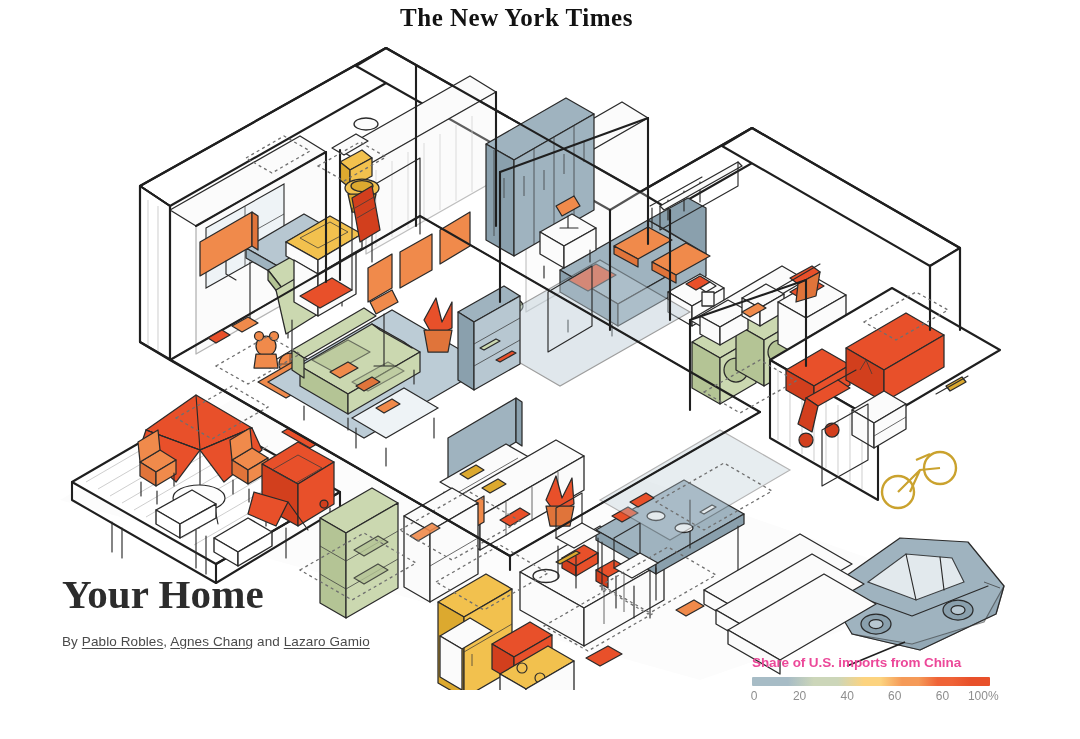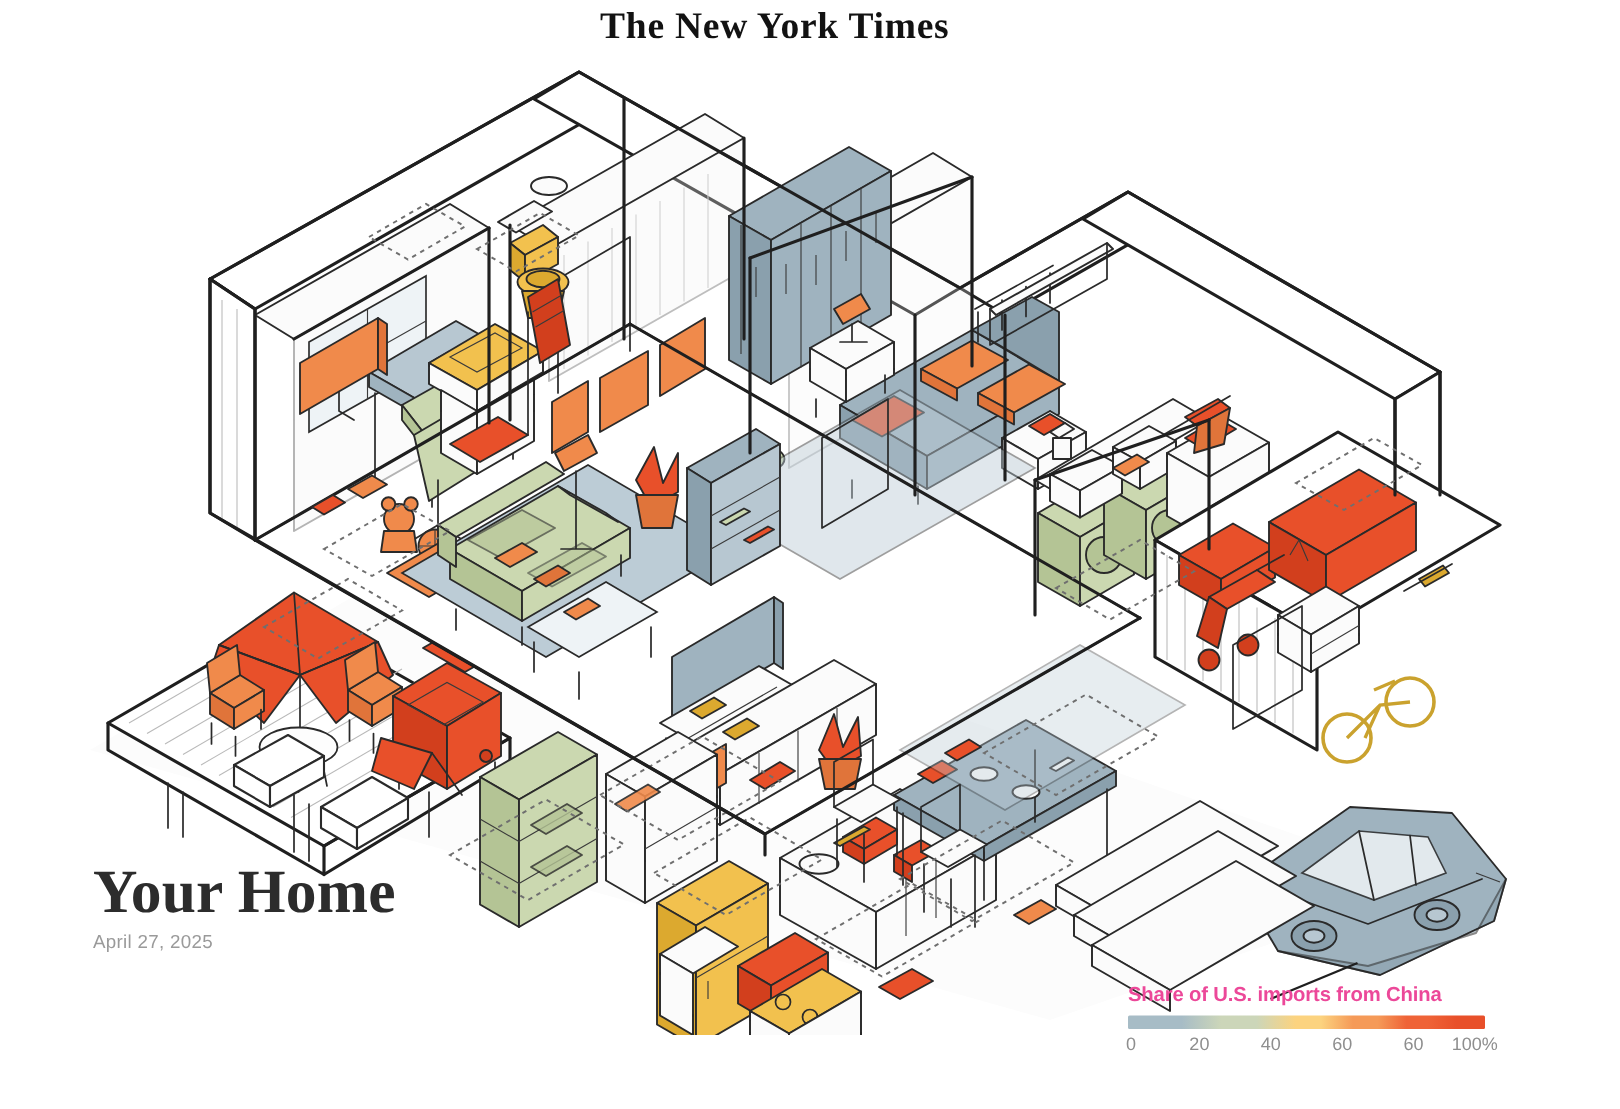--- a/index.html
+++ b/index.html
@@ -783,21 +783,21 @@
 </div>
 
 <svg class="legend-leader" viewBox="0 0 70 28">
   <path d="M2 26 L60 2" fill="none" stroke="#1f1f1f" stroke-width="1.6"></path>
 </svg>
 
 <div class="headline-block">
   <h1 class="headline">
     <span>Your Home</span>
   </h1>
-  <div class="pubdate">April 27, 2025</div>
+  <div class="byline"><span>By </span><span class="author">Pablo Robles</span><span>, </span><span class="author">Agnes Chang</span><span> and </span><span class="author">Lazaro Gamio</span></div>
 </div>
 
 <div class="legend">
   <div class="legend-title">Share of U.S. imports from China</div>
   <div class="legend-bar" id="legend-bar" style="background: linear-gradient(to right, rgb(167, 188, 198) 0%, rgb(167, 188, 198) 15%, rgb(204, 214, 185) 26%, rgb(204, 214, 185) 36%, rgb(252, 211, 127) 47%, rgb(252, 211, 127) 54%, rgb(245, 154, 88) 63%, rgb(245, 154, 88) 70%, rgb(239, 99, 55) 78%, rgb(239, 99, 55) 84%, rgb(232, 80, 42) 92%, rgb(232, 80, 42) 100%);"></div>
   <div class="legend-ticks" id="legend-ticks">
       <span style="left: 0px;">0</span>
       <span style="left: 47.6px;">20</span>
       <span style="left: 95.2px;">40</span>
       <span style="left: 142.8px;">60</span>

